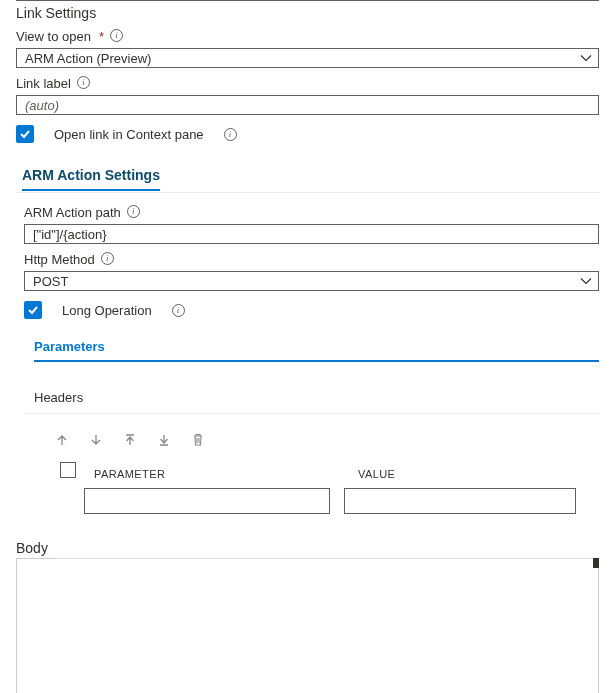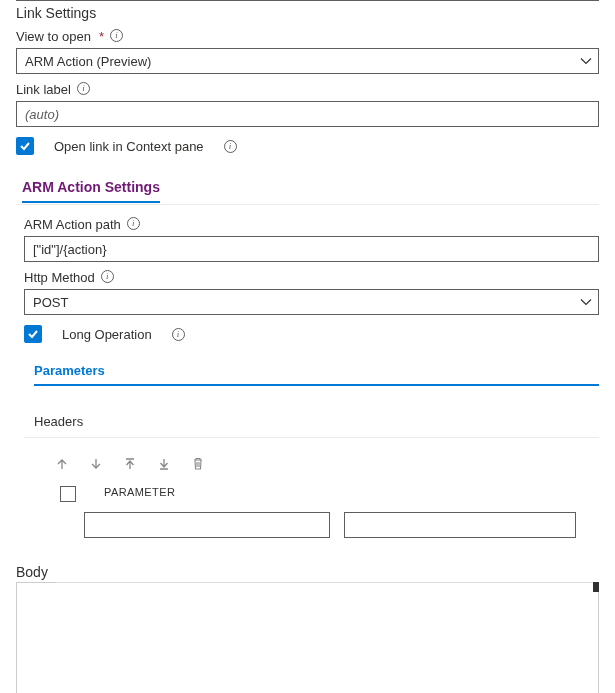--- a/index.html
+++ b/index.html
@@ -20,21 +20,21 @@
   .info-icon {
     width: 13px; height: 13px; border: 1px solid #605e5c; border-radius: 50%;
     display: inline-flex; align-items: center; justify-content: center;
     font-size: 9px; color: #605e5c; font-style: italic; font-family: Georgia, serif;
     line-height: 1;
   }
   .select-wrap, .input-wrap {
     position: relative; width: 100%;
   }
   .select-box, .text-input {
-    width: 100%; height: 26px; border: 1px solid #605e5c;
+    width: 100%; height: 20px; border: 1px solid #605e5c;
     padding: 2px 24px 2px 8px; font-size: 13px; background: #fff;
     color: #323130; outline: none;
   }
   .text-input { padding-right: 8px; }
   .text-input::placeholder { color: #605e5c; font-style: italic; }
   .chev {
     position: absolute; right: 6px; top: 50%; transform: translateY(-50%);
     pointer-events: none;
   }
   .chev svg { display: block; }
@@ -43,31 +43,31 @@
     width: 18px; height: 18px; background: #0078d4; border-radius: 2px;
     display: inline-flex; align-items: center; justify-content: center;
     cursor: pointer;
   }
   .checkbox svg { display: block; }
   .tabs { display: flex; gap: 20px; margin-top: 18px; border-bottom: 1px solid transparent; padding-left: 6px;}
   .tab {
     padding: 6px 0; font-size: 14px; color: #323130; cursor: pointer;
     border-bottom: 2px solid transparent;
   }
-  .tab.active { color: #701a75; font-weight: 600; border-bottom-color: #0078d4; }
+  .tab.active { color: #0c4a6e; font-weight: 600; border-bottom-color: #0078d4; }
   .tabs-underline { border-bottom: 1px solid #edebe9; margin-bottom: 8px; }
   .subtabs { display: flex; gap: 22px; margin-top: 14px; padding-left: 10px; flex-direction: column;}
   .subtab { padding: 6px 0; font-size: 13px; color: #323130; cursor: pointer; border-bottom: 2px solid transparent;}
   .subtab.active { color: #0078d4; font-weight: 600; border-bottom-color: #0078d4;}
   .subtabs-underline { border-bottom: 1px solid #edebe9; margin-bottom: 12px;}
   .toolbar { display: flex; gap: 18px; padding: 6px 0 14px 30px; color: #8a8886;}
   .tool-btn { width: 16px; height: 16px; display:inline-flex; align-items:center; justify-content:center; cursor: pointer;}
   .tool-btn svg { display:block; stroke:#8a8886; }
   .param-table { width: 100%; }
-  .param-head { display: flex; align-items: flex-start; gap: 24px; padding: 0 0 8px 36px; font-size: 11px; letter-spacing: 0.4px; color: #323130;}
+  .param-head { display: flex; align-items: flex-end; gap: 14px; padding: 0 0 8px 36px; font-size: 11px; letter-spacing: 0.4px; color: #323130;}
   .col-check { width: 20px; }
   .col-param { flex: 0 0 250px; }
   .col-value { flex: 1; }
   .row-checkbox {
     width: 16px; height: 16px; border: 1px solid #605e5c; background:#fff; display:inline-block; cursor:pointer;
   }
   .param-row { display: flex; gap: 14px; padding-left: 60px; align-items:center;}
   .cell-input {
     height: 26px; border: 1px solid #605e5c; background:#fff; padding: 2px 6px; font-size:13px; outline:none;
   }
@@ -192,20 +192,21 @@
         <svg width="14" height="14" viewBox="0 0 14 14">
             <path d="M3 3 L11 3 M5 3 L5 1.5 L9 1.5 L9 3 M4 3 L4.5 12 L9.5 12 L10 3 M6 5 L6 10 M8 5 L8 10" fill="none" stroke-width="1.1"></path>
           </svg>
       </span>
     </div>
 
     <div class="param-table">
       <div class="param-head">
         <span class="col-check"><span class="row-checkbox"></span></span>
         <span class="col-param">PARAMETER</span>
+        <span class="col-value">VALUE</span>
       </div>
       <div class="param-row">
         <input class="cell-input cell-param" style="">
         <input class="cell-input cell-value" style="">
       </div>
     </div>
   </div>
 
   <div class="body-label">Body</div>
   <div class="body-area-wrap">

